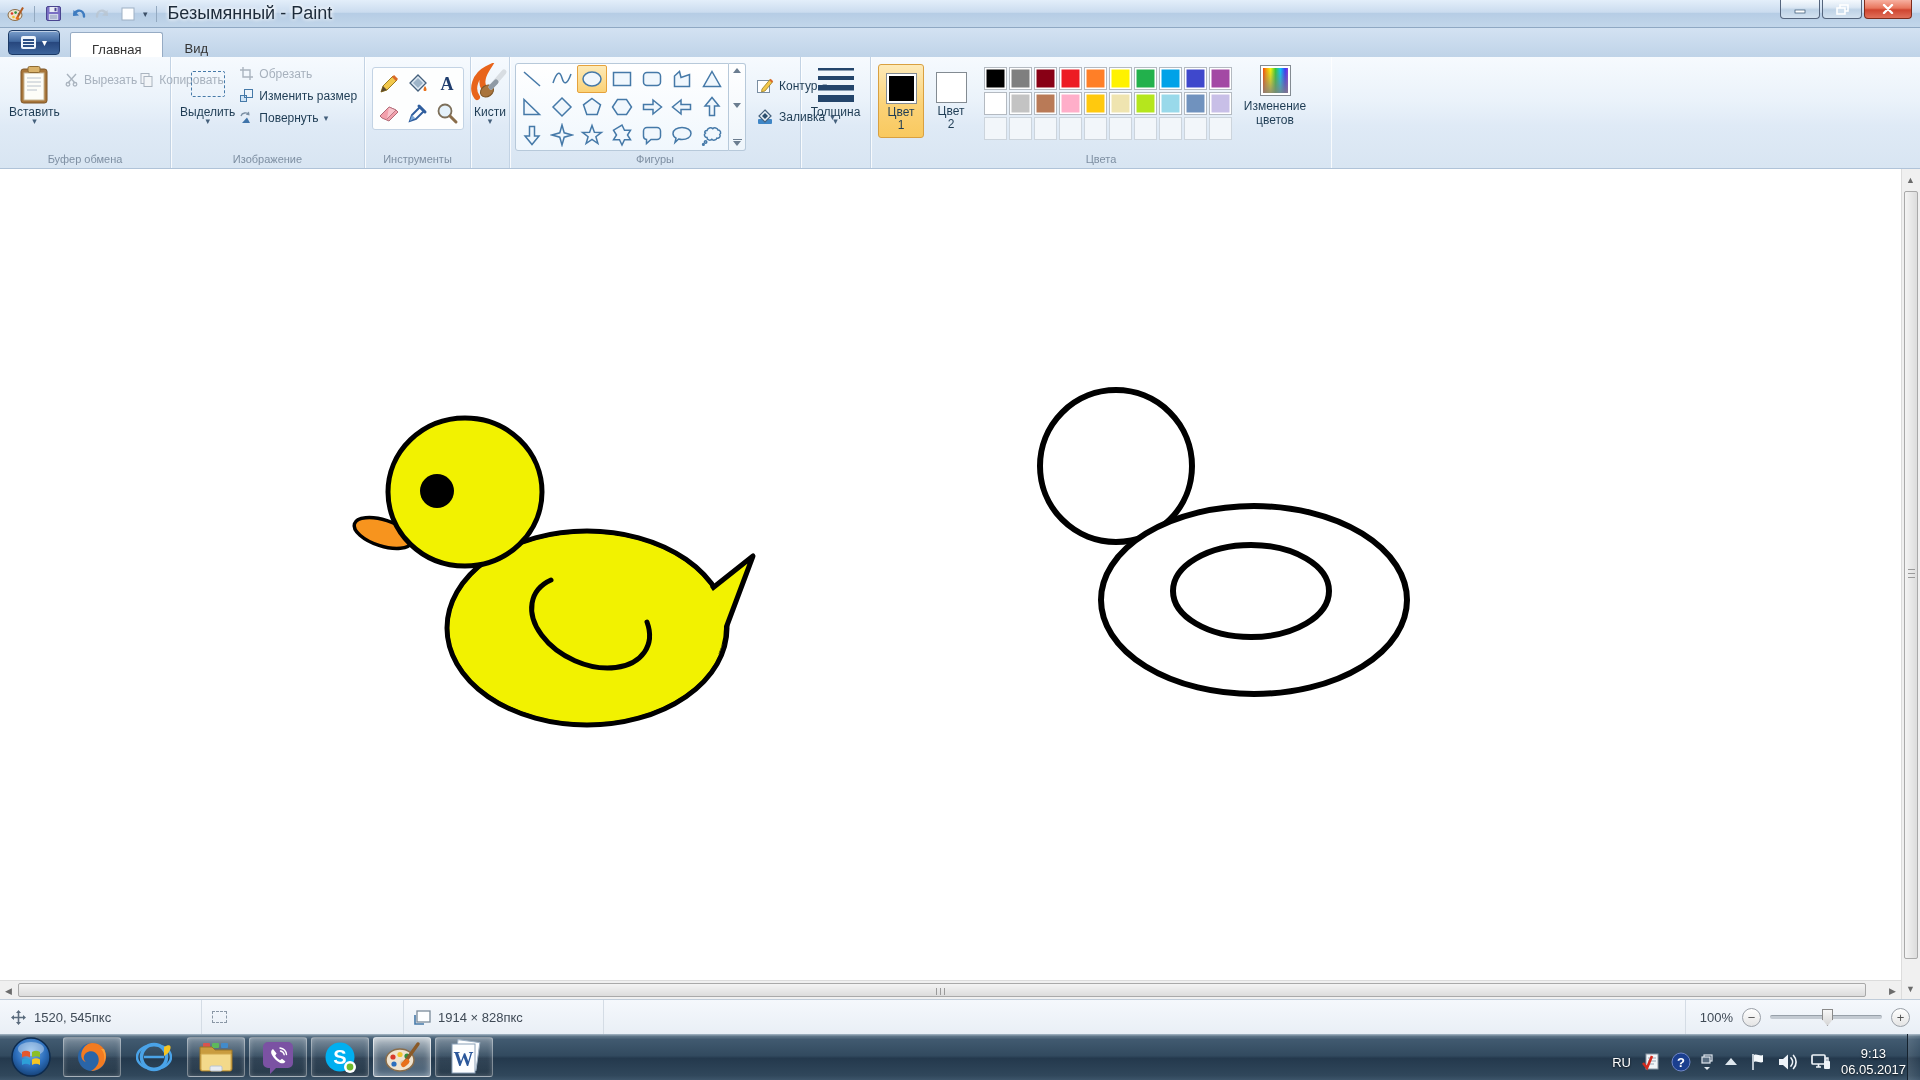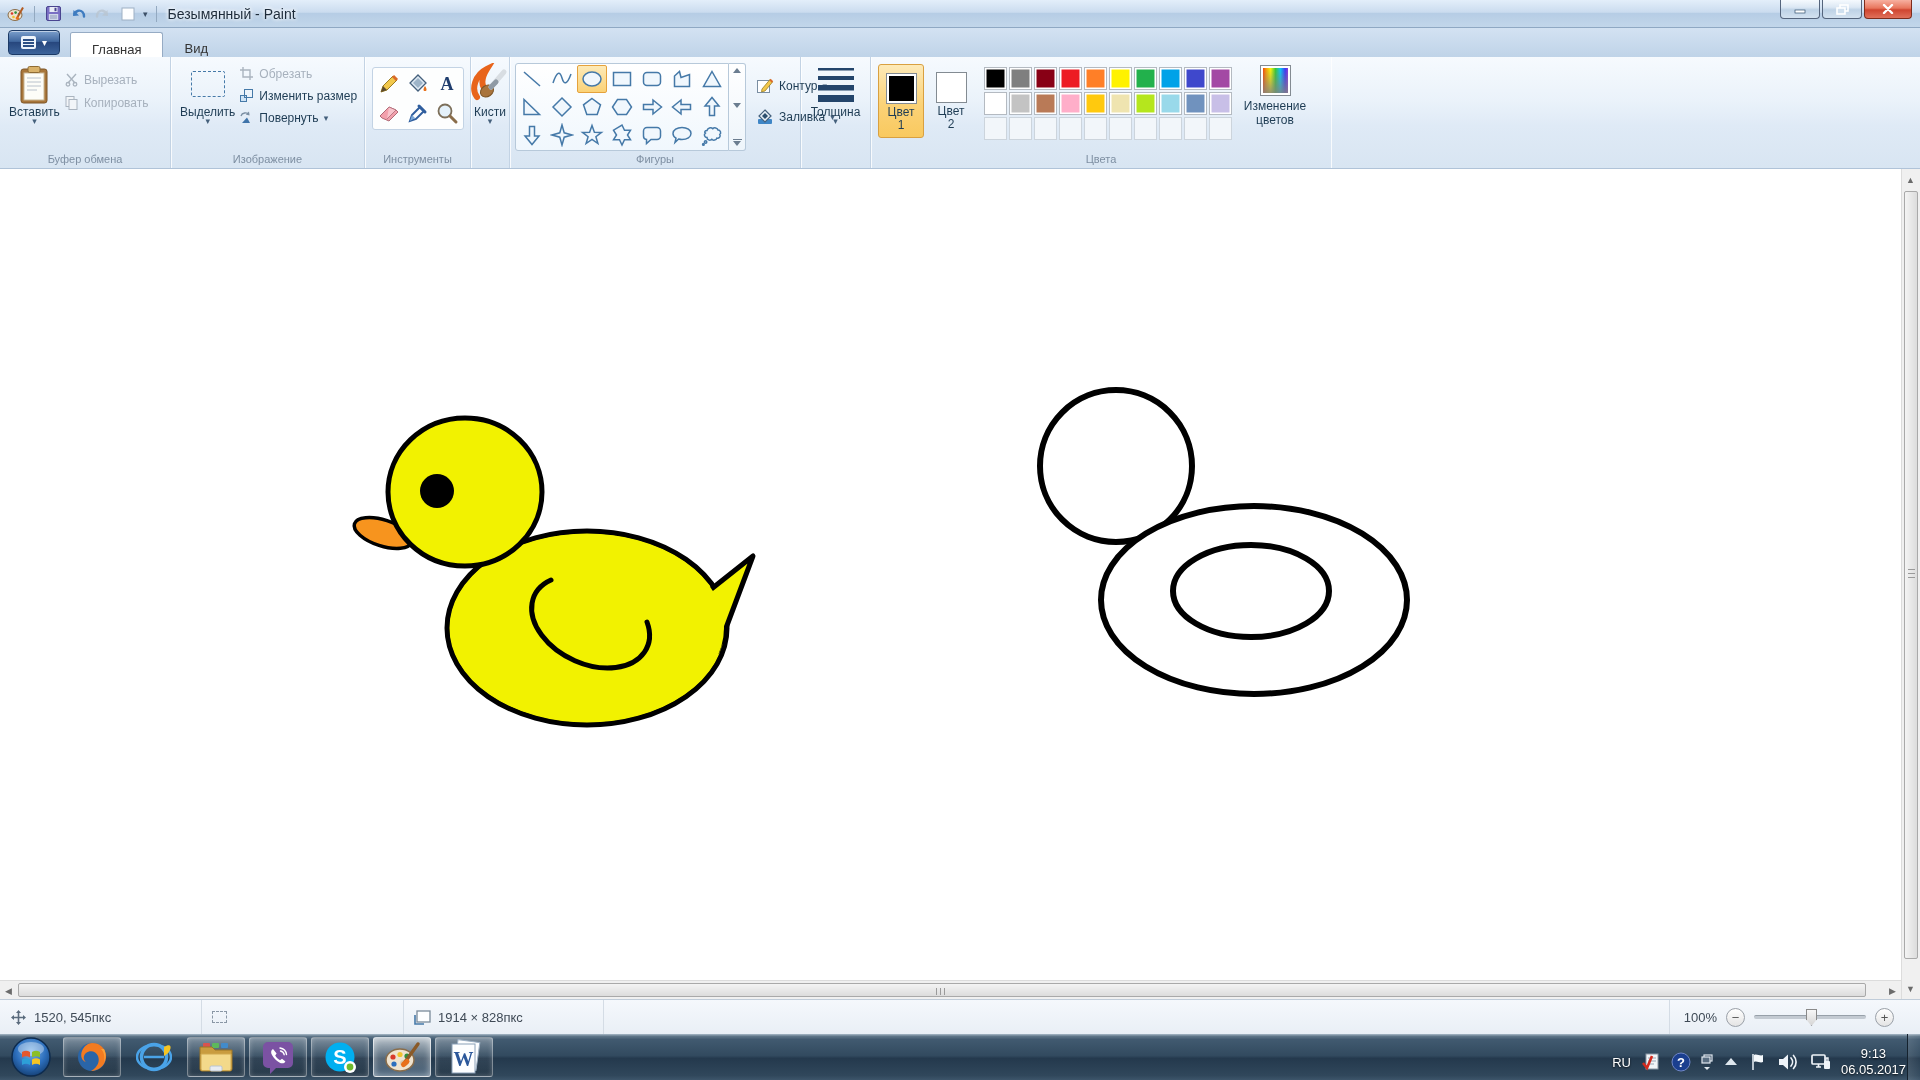--- a/index.html
+++ b/index.html
@@ -5,21 +5,21 @@
   * { box-sizing:border-box; margin:0; padding:0; }
   html,body { width:1920px; height:1080px; overflow:hidden; font-family:"Liberation Sans",sans-serif; background:#fff; }
 
   
   #titlebar { position:absolute; left:0; top:0; width:1920px; height:28px;
     background:linear-gradient(180deg,#e3eefa 0%,#cbdcef 45%,#b6cde5 50%,#c2d6ea 100%);
     border-bottom:1px solid #8fa8c3; display:flex; align-items:center; }
   .qat { display:flex; align-items:center; gap:5px; padding-left:6px; }
   .qat-sep { width:1px; height:16px; background:#93a9c0; margin:0 3px; }
   .qat-btn { width:20px; height:20px; display:flex; align-items:center; justify-content:center; }
-  .title-text { font-size:14px; color:#1d2b3a; margin-left:8px; text-shadow:0 0 4px #fff,0 0 4px #fff; }
+  .title-text { font-size:18px; color:#1d2b3a; margin-left:8px; text-shadow:0 0 4px #fff,0 0 4px #fff; }
   #win-controls { position:absolute; right:8px; top:0; display:flex; }
   .winbtn { width:40px; height:19px; border:1px solid #55657d; border-top:none;
     border-radius:0 0 4px 4px; display:flex; align-items:center; justify-content:center;
     background:linear-gradient(180deg,#f5fafe 0%,#dcE8f4 40%,#bed2e6 55%,#d3e2f0 100%); margin-left:2px; }
   .winbtn.close { width:48px; background:linear-gradient(180deg,#f7b0a0 0%,#e8765d 45%,#cf4530 55%,#e0705a 100%); border-color:#7e2c1c; }
 
   
   #tabrow { position:absolute; left:0; top:28px; width:1920px; height:29px;
     background:linear-gradient(180deg,#d3e2f2,#bfd3e8); }
   #appmenu { position:absolute; left:8px; top:2px; width:52px; height:25px; border-radius:4px;
@@ -83,21 +83,21 @@
     background:repeating-linear-gradient(90deg,#9a9a9a 0 1.5px,transparent 1.5px 4px); }
   .grip-v { position:absolute; top:50%; left:3px; height:12px; width:7px; transform:translateY(-50%);
     background:repeating-linear-gradient(180deg,#9a9a9a 0 1.5px,transparent 1.5px 4px); }
   .scroll-arrow { position:absolute; width:17px; height:17px; display:flex; align-items:center; justify-content:center; color:#6b6b6b; font-size:9px; }
 
   
   #statusbar { position:absolute; left:0; top:999px; width:1920px; height:35px;
     background:linear-gradient(#f5f8fc,#e9eff6); border-top:1px solid #c0ccd9;
     display:flex; align-items:center; font-size:13px; color:#3f4a56; }
   .st-seg { height:100%; display:flex; align-items:center; gap:7px; padding-left:10px; border-right:1px solid #d4dce5; }
-  .zoom-ctl { position:absolute; right:26px; top:0; height:100%; display:flex; align-items:center; gap:9px; border-left:1px solid #d4dce5; padding-left:14px; }
+  .zoom-ctl { position:absolute; right:10px; top:0; height:100%; display:flex; align-items:center; gap:9px; border-left:1px solid #d4dce5; padding-left:14px; }
   .zoom-btn { width:19px; height:19px; border-radius:50%; border:1px solid #9aa0a8; background:linear-gradient(#fff,#e4e4e4); display:flex; align-items:center; justify-content:center; font-size:13px; color:#555; line-height:1; }
   .zoom-track { width:112px; height:4px; background:#c3cad2; border-radius:2px; border-top:1px solid #97a0a9; position:relative; }
   .zoom-thumb { position:absolute; left:52px; top:-7px; width:11px; height:17px;
     background:linear-gradient(#f7f7f7,#d6d6d6); border:1px solid #8a8a8a;
     clip-path:polygon(0 0,100% 0,100% 60%,50% 100%,0 60%); }
 
   
   #taskbar { position:absolute; left:0; top:1034px; width:1920px; height:46px;
     background:linear-gradient(180deg,#a9bac8 0%,#5f7689 5%,#415a70 12%,#324a5f 47%,#24394d 53%,#30475b 90%,#3d556a 100%); }
   .task-left { display:flex; align-items:center; height:100%; padding-left:3px; gap:4px; }
@@ -194,21 +194,21 @@
     <div class="bigbtn" style="margin-top:2px;">
       <svg width="32" height="40" viewBox="0 0 32 40">
           <rect x="3" y="4" width="26" height="34" rx="2.5" fill="#a8763a" stroke="#7d5526"></rect>
           <rect x="6" y="8" width="20" height="27" fill="#fdfdf8" stroke="#c9b896"></rect>
           <rect x="10" y="1.5" width="12" height="6" rx="1.5" fill="#d9b26a" stroke="#8f6c34"></rect>
           <path d="M9,13 h14 M9,17 h14 M9,21 h14 M9,25 h10" stroke="#b9c2cc"></path>
         </svg>
       <span>Вставить</span>
       <span class="caret-d">▾</span>
     </div>
-    <div style="display:flex;flex-direction:column;gap:2px;margin-top:8px;">
+    <div style="display:flex;flex-direction:row;gap:2px;margin-top:8px;">
       <div class="smallrow disabled">
         <svg width="15" height="15" viewBox="0 0 15 15">
             <path d="M3,2 L11,11 M12,2 L4,11" stroke="#aab4bf" stroke-width="1.4"></path>
             <circle cx="4" cy="12.3" r="1.8" fill="none" stroke="#aab4bf" stroke-width="1.3"></circle>
             <circle cx="11" cy="12.3" r="1.8" fill="none" stroke="#aab4bf" stroke-width="1.3"></circle>
           </svg>
         <span>Вырезать</span>
       </div>
       <div class="smallrow disabled">
         <svg width="15" height="15" viewBox="0 0 15 15">

